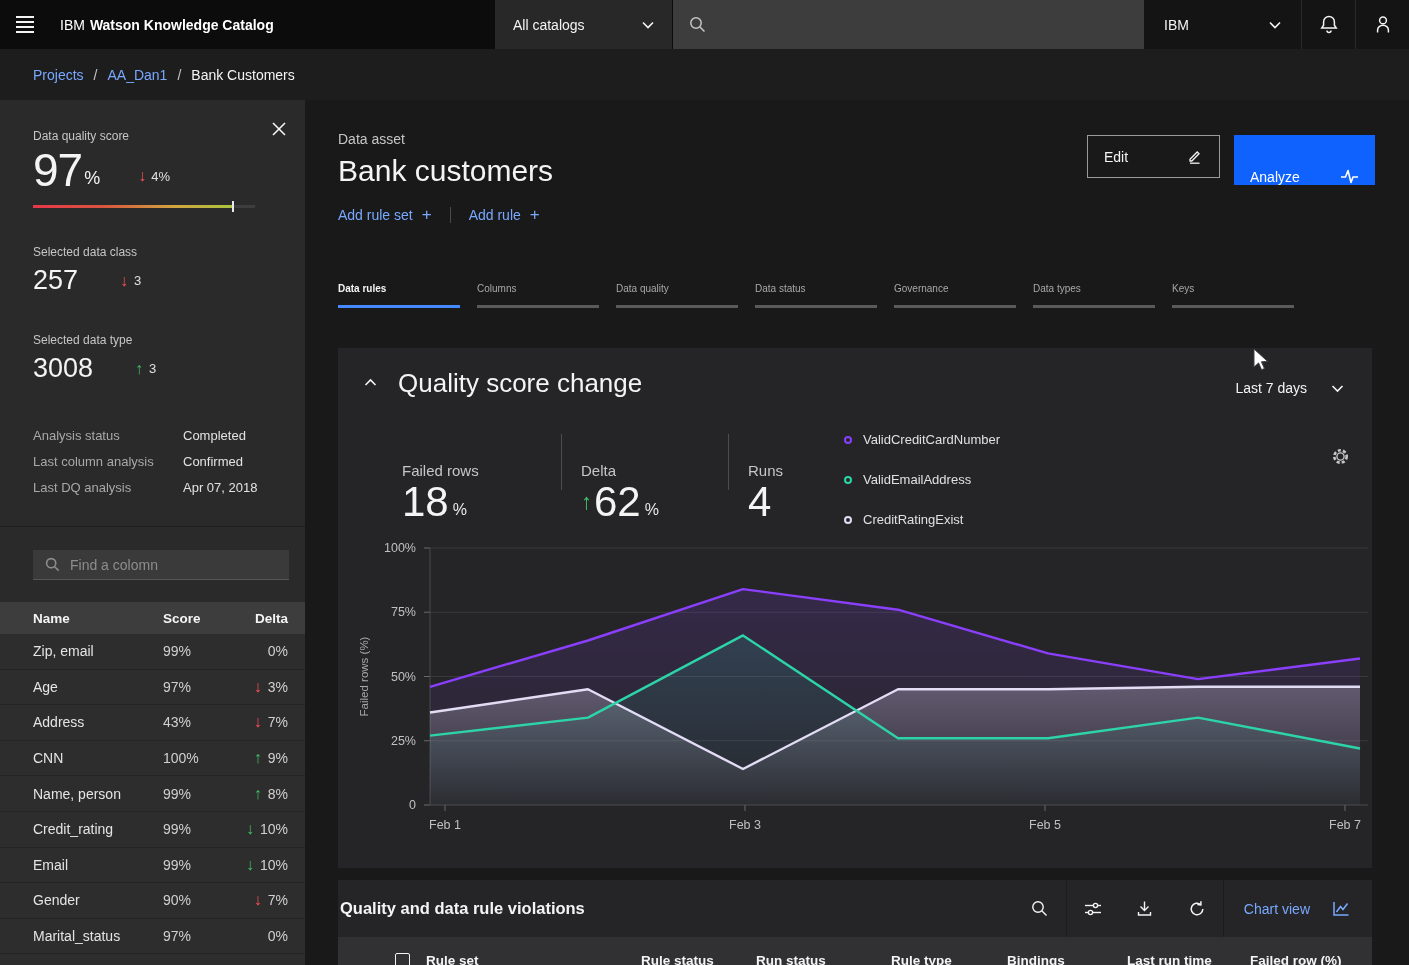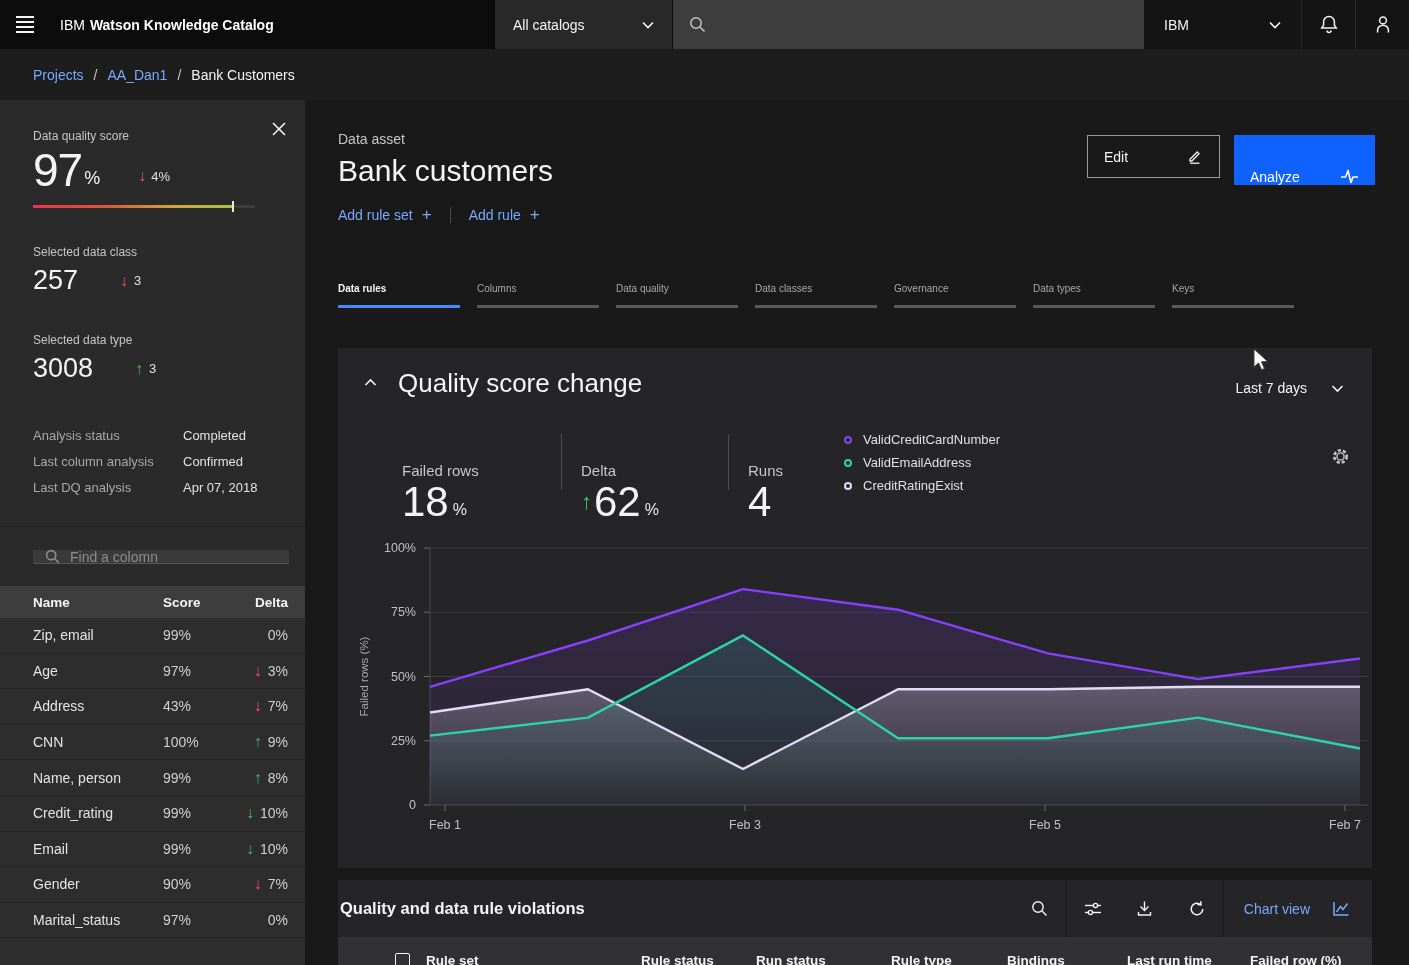--- a/index.html
+++ b/index.html
@@ -44,21 +44,21 @@
   .score-bar .grad { position:absolute; left:0; top:0; height:3px; width:90%; background:linear-gradient(90deg,#e8374a 0%,#d8553f 35%,#d2a43f 70%,#a9c43f 100%); }
   .score-bar .marker { position:absolute; top:-4px; left:calc(90% - 1px); width:2.5px; height:11px; background:#e8e8e8; }
   .stat-label { margin-top:37px; }
   .stat-row { display:flex; align-items:center; margin-top:6px; }
   .stat-value { font-size:27px; font-weight:300; }
   .stat-delta { display:flex; align-items:center; gap:6px; margin-left:42px; font-size:13px; color:#e0e0e0; }
   .sb-details { margin-top:44px; display:grid; grid-template-columns:150px 1fr; row-gap:11px; font-size:13px; }
   .sb-details .k { color:#a8a8a8; }
   .sb-details .v { color:#e2e2e2; }
   .sb-search-wrap { margin-top:31px; border-top:1px solid #1f1f1f; padding-top:23px; }
-  .sb-search { width:256px; height:14px; background:#3a3a3a; border:none; border-bottom:1px solid #565656; display:flex; align-items:center; gap:10px; padding:0 12px; }
+  .sb-search { width:256px; height:30px; background:#3a3a3a; border:none; border-bottom:1px solid #565656; display:flex; align-items:center; gap:10px; padding:0 12px; }
   .sb-search input { flex:1; background:transparent; border:none; outline:none; color:#e0e0e0; font-size:14px; font-family:inherit; }
   .sb-search input::placeholder { color:#8d8d8d; }
   .sb-table { margin-top:22px; }
   .sb-thead { display:grid; grid-template-columns:130px 66px 1fr; background:#3d3d3d; height:32px; align-items:center; padding-left:33px; padding-right:12px; font-size:13.5px; font-weight:700; }
   .sb-thead .h-delta { text-align:right; padding-right:5px; }
   .sb-tr { display:grid; grid-template-columns:130px 66px 1fr; height:35.6px; align-items:center; padding-left:33px; padding-right:12px; font-size:14px; background:#2d2d2d; border-bottom:1px solid #242424; cursor:pointer; }
   .sb-tr .c-name { color:#e4e4e4; }
   .sb-tr .c-score { color:#d0d0d0; }
   .sb-tr .c-delta { color:#d0d0d0; text-align:right; padding-right:5px; display:flex; justify-content:flex-end; align-items:center; gap:6px; }
 
@@ -85,21 +85,21 @@
   .q-stats { position:absolute; top:82px; left:64px; display:flex; align-items:flex-start; }
   .q-stat { margin-right:0;margin-top:32px; }
   .q-stat .lbl { font-size:15px; color:#c6c6c6; }
   .q-stat .val-row { display:flex; align-items:flex-end; margin-top:2px; }
   .q-stat .val { font-size:42px; font-weight:300; line-height:1; }
   .q-stat .unit { font-size:16px; margin:0 0 4px 4px; color:#e8e8e8; }
   .q-stat .up { color:#42be65; font-size:22px; margin:0 2px 8px 0; }
   .q-stat-div { width:1px; height:56px; background:#4d4d4d; margin:4px 19px 0 19px; }
   .q-stat:nth-child(1) { width:140px; }
   .q-stat:nth-child(3) { width:128px; }
-  .q-legend { position:absolute; top:84px; left:506px; display:flex; flex-direction:column; gap:8px; }
+  .q-legend { position:absolute; top:84px; left:506px; display:flex; flex-direction:column; gap:25px; }
   .legend-item { display:flex; align-items:center; gap:11px; font-size:13px; color:#e0e0e0; }
   .legend-ring { width:8px; height:8px; border-radius:50%; border:2.5px solid #fff; }
   .q-gear { position:absolute; top:99px; right:22px; background:none; border:none; cursor:pointer; }
   .q-chart { position:absolute; top:180px; left:0; }
 
   
   .v-card { position:absolute; top:780px; left:33px; width:1034px; height:190px; background:#252527; }
   .v-head { height:57px; display:flex; align-items:center; }
   .v-title { font-size:16.5px; font-weight:700; padding-left:2px; flex:1; }
   .v-tools { display:flex; align-items:center; height:100%; }
@@ -341,21 +341,21 @@
       <span>Analyze</span>
       <svg class="ic" width="19" height="17" viewBox="0 0 19 17">
           <polyline points="1,9 5.5,9 8,2.5 11,14.5 13,9 18,9" fill="none" stroke="#fff" stroke-width="1.6" stroke-linejoin="round"></polyline>
         </svg>
     </button>
 
     <div class="tabs">
         <button class="tab active">Data rules</button>
         <button class="tab">Columns</button>
         <button class="tab">Data quality</button>
-        <button class="tab">Data classes</button>
+        <button class="tab">Data status</button>
         <button class="tab">Governance</button>
         <button class="tab">Data types</button>
         <button class="tab">Keys</button>
       </div>
 
     <section class="q-card">
       <button class="q-collapse">
         <svg class="ic" width="13" height="9" viewBox="0 0 13 9">
             <polyline points="1.5,7 6.5,2 11.5,7" fill="none" stroke="#f4f4f4" stroke-width="1.6"></polyline>
           </svg>

